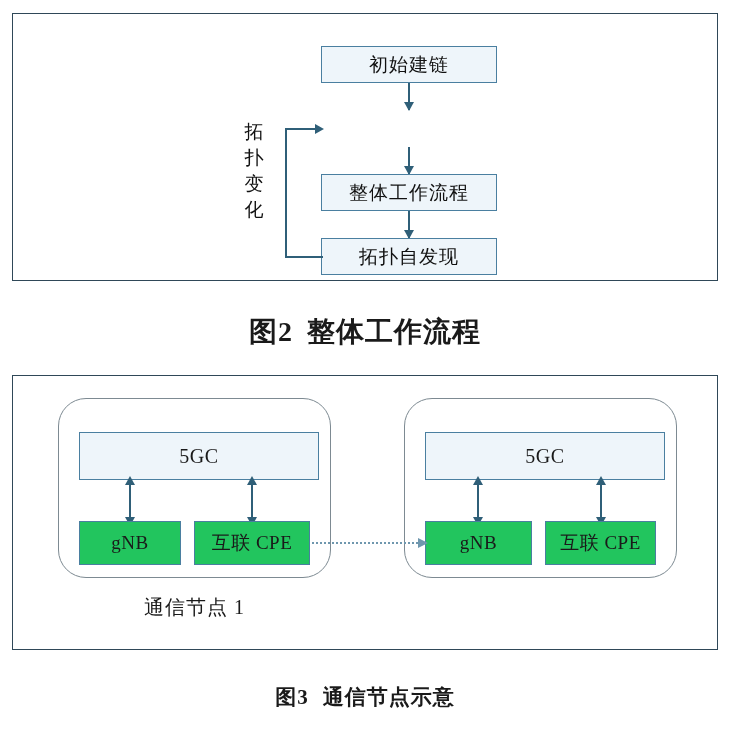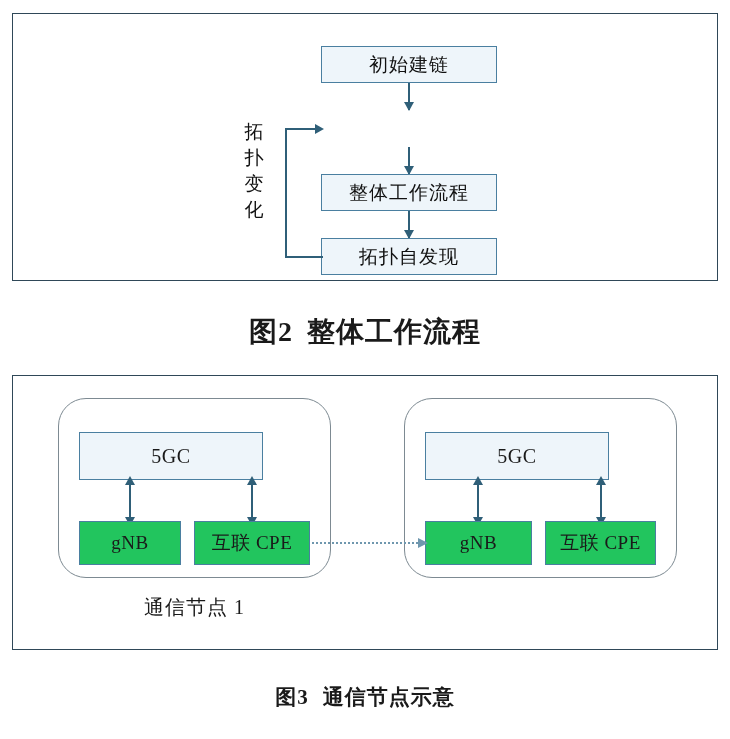--- a/index.html
+++ b/index.html
@@ -160,21 +160,21 @@
     border-radius: 28px;
     box-sizing: border-box;
     background: #fff;
   }
   .node-left { left: 58px; }
   .node-right { left: 404px; }
 
   .core-box {
     position: absolute;
     top: 432px;
-    width: 184px;
+    width: 240px;
     height: 48px;
     background: #eef5fa;
     border: 1.2px solid #4a7fa0;
     box-sizing: border-box;
     display: flex;
     align-items: center;
     justify-content: center;
     font-size: 20px;
     letter-spacing: 0.5px;
   }

